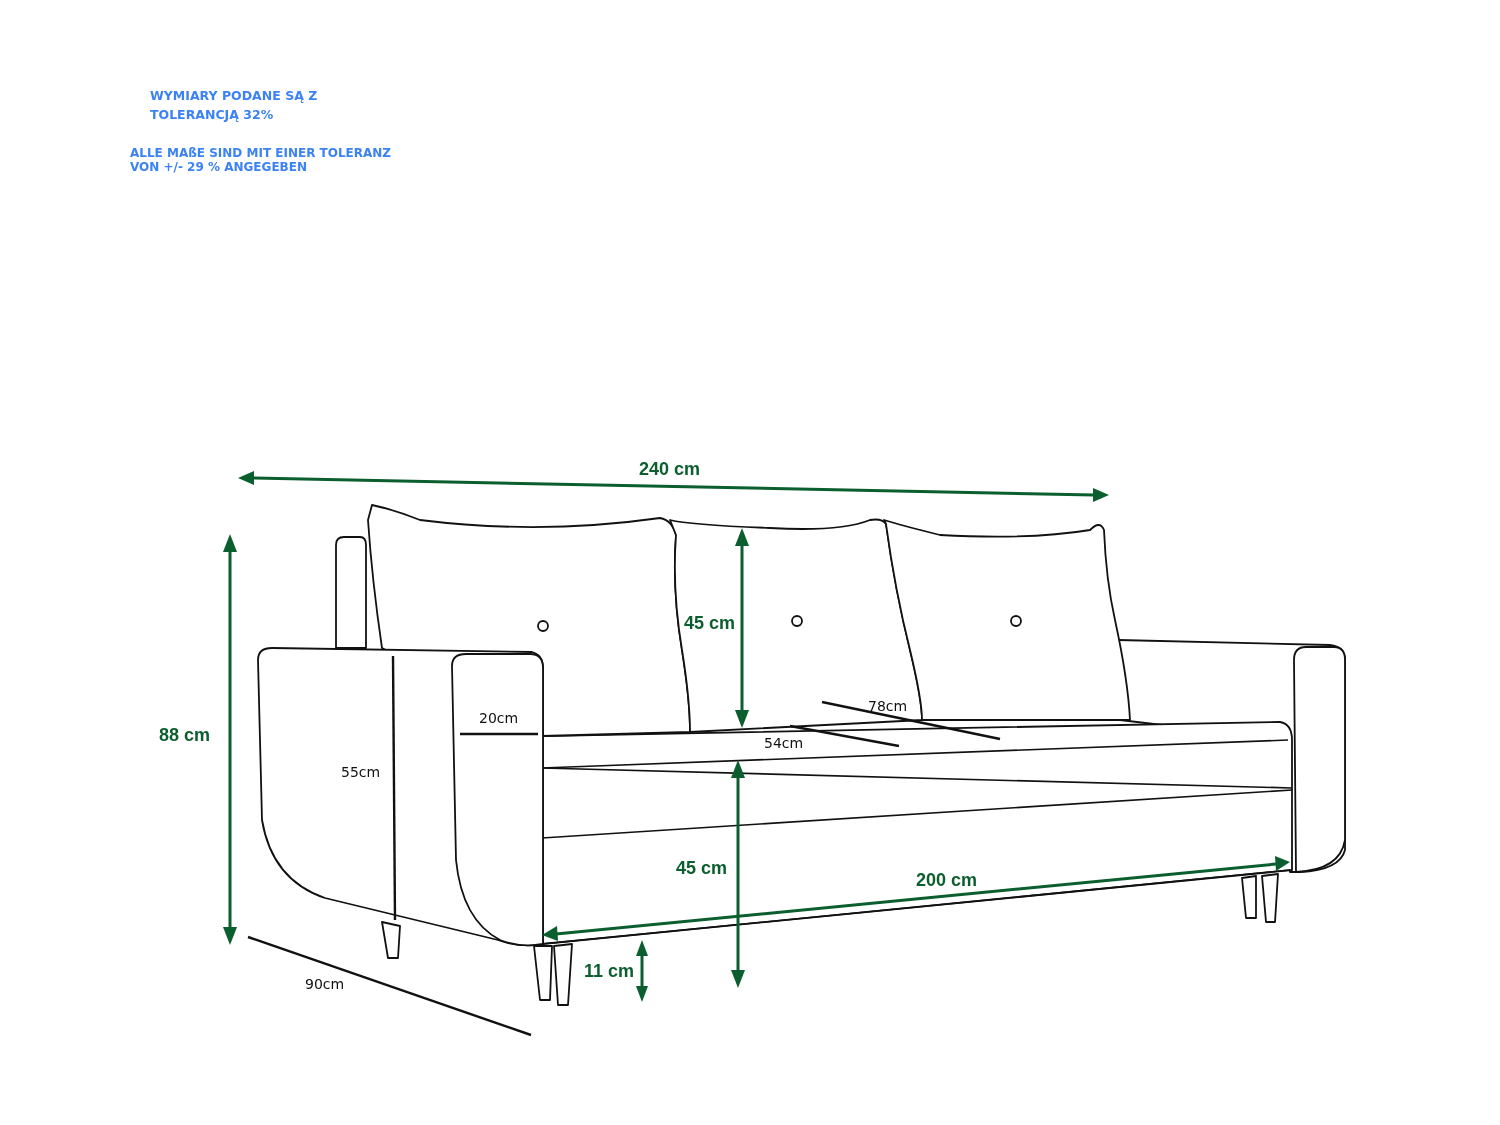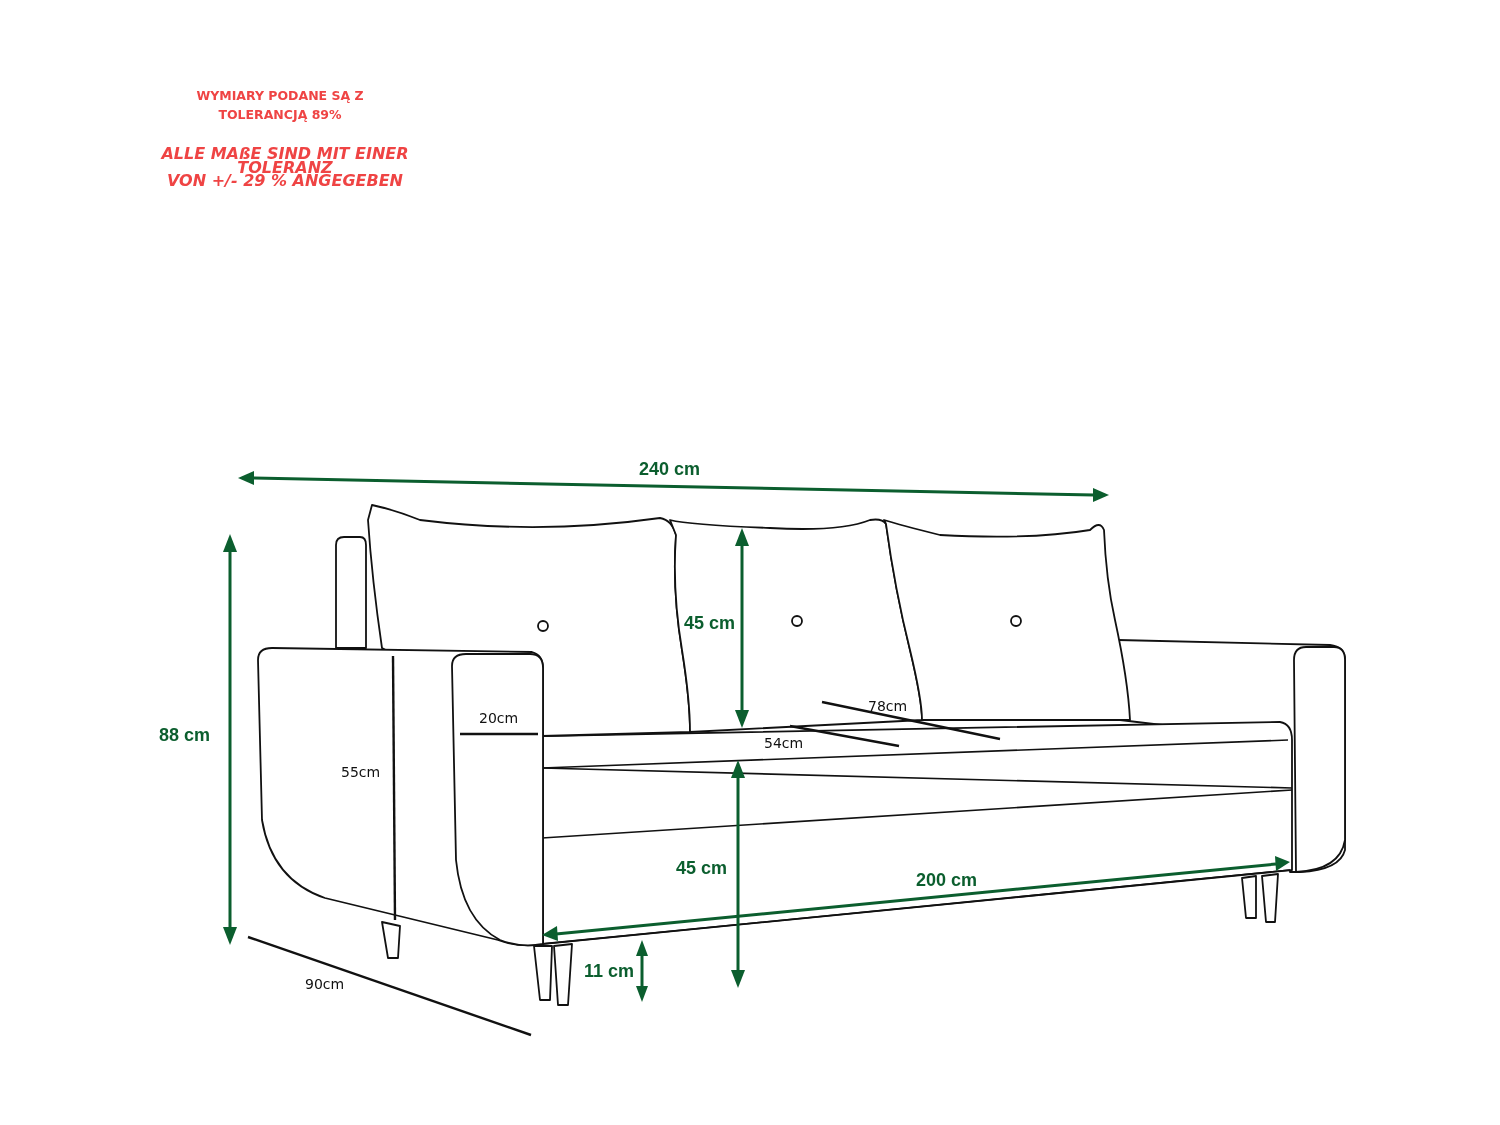--- a/index.html
+++ b/index.html
@@ -1,34 +1,34 @@
 <!DOCTYPE html>
 <html><head>
 <meta charset="utf-8">
 <style>
   html, body { margin: 0; padding: 0; background: #ffffff; }
   body { width: 1500px; height: 1125px; position: relative; overflow: hidden; font-family: "Liberation Sans", sans-serif; }
-  .note { position: absolute; text-align: center; font-weight: bold; color: #ef4444; font-family: "DejaVu Sans", sans-serif; }
+  .note { position: absolute; font-weight: bold; color: #3b82f6; font-family: "DejaVu Sans", sans-serif; }
   .note-pl { left: 150px; top: 86px; width: 260px; font-size: 12.5px; line-height: 19px; }
-  .note-de { left: 130px; top: 147px; width: 310px; font-size: 16px; line-height: 13.5px; font-style: italic; }
+  .note-de { left: 130px; top: 147px; width: 310px; font-size: 12px; line-height: 13.5px; }
   svg#drawing { position: absolute; left: 0; top: 0; }
   .dim-green { fill: #0b5e2e; font-family: "Liberation Sans", sans-serif; font-weight: bold; font-size: 18px; }
   .dim-black { fill: #111; font-family: "DejaVu Sans", sans-serif; font-size: 14px; }
   .sofa { fill: #fff; stroke: #111; stroke-width: 1.8; stroke-linejoin: round; }
   .sofa-line { fill: none; stroke: #111; stroke-width: 1.6; }
   .black-dim { stroke: #111; stroke-width: 2.4; fill: none; }
   .green-line { stroke: #0b5e2e; stroke-width: 3; fill: none; }
   .green-head { fill: #0b5e2e; }
 </style>
 </head>
 <body>
 
 <div class="note note-pl">
   <div>WYMIARY PODANE SĄ Z</div>
-  <div>TOLERANCJĄ 89%</div>
+  <div>TOLERANCJĄ 32%</div>
 </div>
 <div class="note note-de">
   <div>ALLE MAßE SIND MIT EINER TOLERANZ</div>
   <div>VON +/- 29 % ANGEGEBEN</div>
 </div>
 
 <svg id="drawing" width="1500" height="1125" viewBox="0 0 1500 1125">
 
   <g>
 

